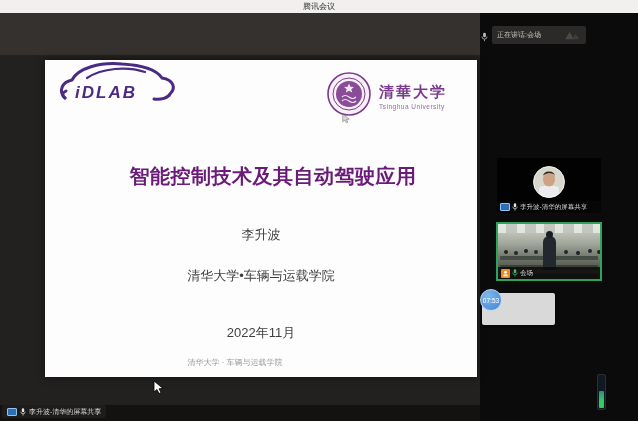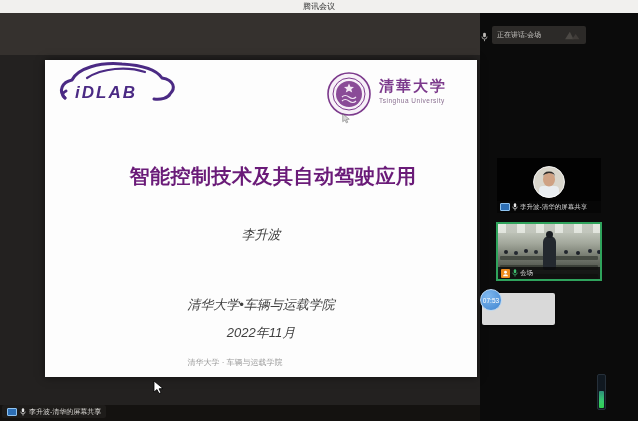--- a/index.html
+++ b/index.html
@@ -13,27 +13,27 @@
   .stage{position:absolute;left:0;top:55px;width:480px;height:350px;background:#232120;}
   .bottom-strip{position:absolute;left:0;top:405px;width:480px;height:16px;background:#141210;}
   .right-panel{position:absolute;left:480px;top:13px;width:158px;height:408px;background:#0b0b0b;}
 
   
   .slide{position:absolute;left:45px;top:60px;width:432px;height:317px;background:#fdfdfd;
          box-shadow:0 0 8px rgba(0,0,0,.55);}
   .idlab-logo{position:absolute;left:10px;top:0;}
   .thu-logo{position:absolute;left:282px;top:12px;display:flex;align-items:flex-start;gap:8px;}
   .thu-text-cn{font-family:"Liberation Serif","DejaVu Serif",serif;font-size:15px;font-weight:bold;
-               color:#7c3a8c;letter-spacing:2px;line-height:1.1;margin-top:6px;}
+               color:#7c3a8c;letter-spacing:2px;line-height:1.1;margin-top:12px;}
   .thu-text-en{font-size:6.5px;color:#8a6f91;letter-spacing:.5px;margin-top:2px;}
   .slide-title{position:absolute;left:0;width:432px;top:103px;text-align:center;font-size:20px;
                font-weight:bold;color:#6a1b78;letter-spacing:.5px;margin-left:12px;}
-  .slide-line{position:absolute;left:0;width:432px;text-align:center;font-size:13px;color:#3f3f3f;font-style:italic;}
+  .slide-line{position:absolute;left:0;width:432px;text-align:center;font-size:13px;color:#3f3f3f;}
   .slide-author{top:166px;}
-  .slide-affil{top:207px;margin-top:29px;}
+  .slide-affil{top:207px;}
   .slide-date{top:248px;margin-top:16px;}
   .slide-footer{position:absolute;left:0;width:380px;top:297px;text-align:center;font-size:8px;color:#9a9a9a;}
 
   
   .speak-mic{position:absolute;left:481px;top:28px;}
   .speak-box{position:absolute;left:492px;top:26px;width:94px;height:18px;background:#2c2a28;
              border-radius:2px;display:flex;align-items:center;padding:0 5px;box-sizing:border-box;}
   .speak-text{font-size:7px;color:#c8c6c3;white-space:nowrap;}
   .speak-logo{margin-left:auto;opacity:.75;}
 

